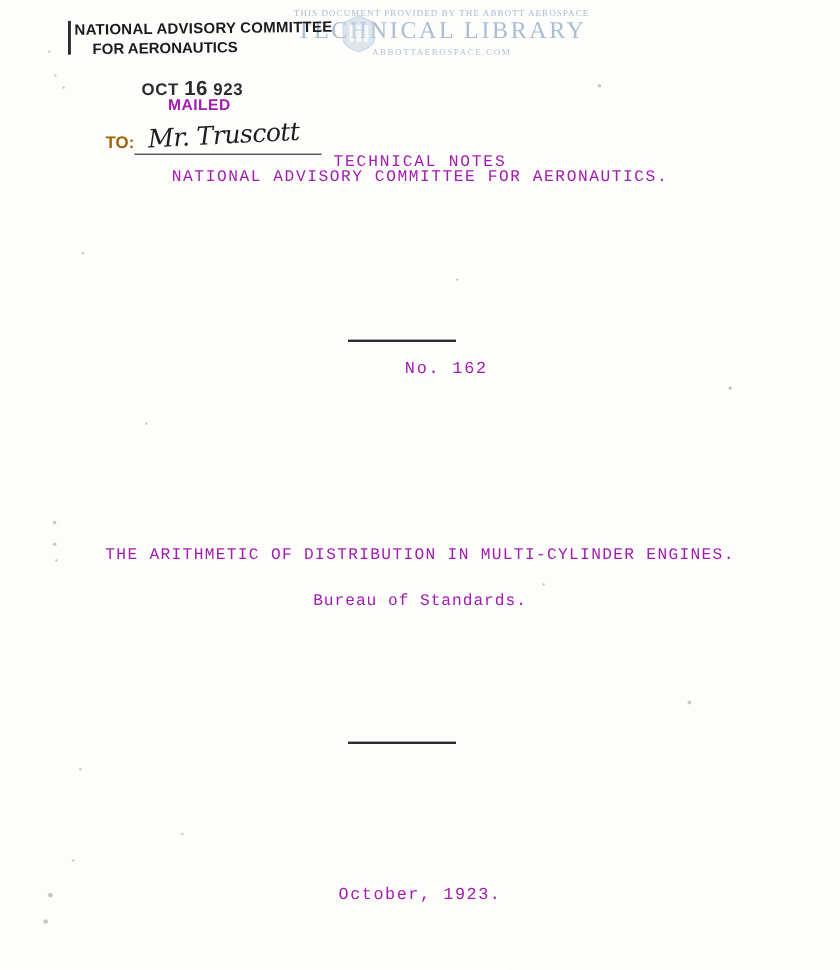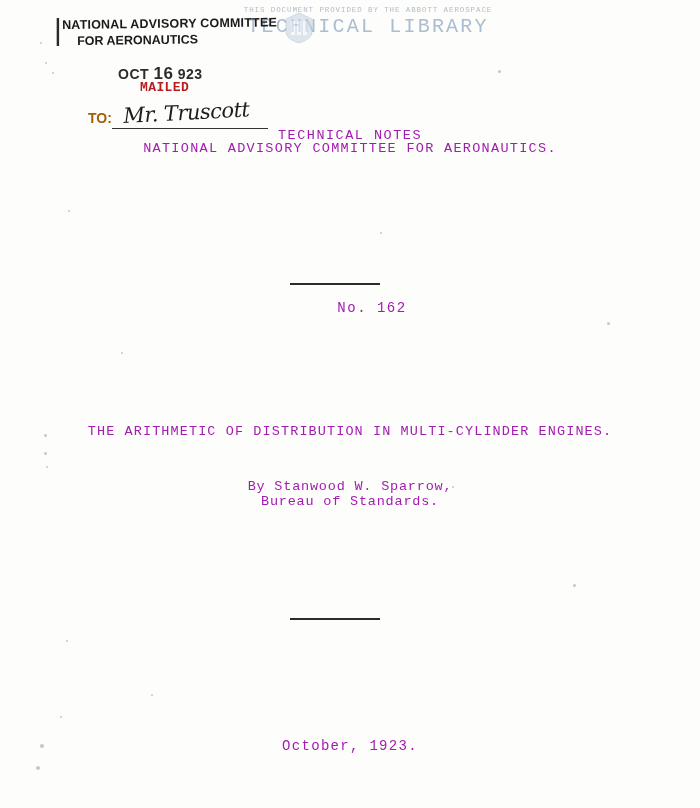--- a/index.html
+++ b/index.html
@@ -18,21 +18,21 @@
     background: #fdfdfb;
     overflow: hidden;
   }
 
   
   .wm {
     position: absolute;
     left: 0;
     right: 0;
     text-align: center;
-    font-family: Liberation Mono, monospace;
+    font-family: Liberation Serif, serif;
     color: #b9c6d6;
     user-select: none;
     padding-left: 36px;
   }
   .wm-top {
     top: 6px;
     font-size: 7.5px;
     letter-spacing: 0.9px;
     color: #aebccd;
   }
@@ -104,25 +104,25 @@
     text-align: center;
   }
   .stamp-date .daynum {
     font-size: 17px;
     font-weight: bold;
   }
   .stamp-mailed {
     position: absolute;
     left: 140px;
     top: 80px;
-    font-family: Liberation Mono, monospace;
+    font-family: Liberation Sans, sans-serif;
     font-size: 13px;
     font-weight: bold;
     letter-spacing: 0.4px;
-    color: #b91c1c;
+    color: #a21caf;
   }
   .stamp-to {
     position: absolute;
     left: 88px;
     top: 110px;
     font-family: "Liberation Sans", sans-serif;
     font-size: 14px;
     font-weight: bold;
     color: #a16207;
   }
@@ -177,21 +177,21 @@
     top: 283px;
     width: 90px;
   }
   .t-number {
     top: 300px;
     font-size: 14px;
     letter-spacing: 1.5px;
     padding-left: 44px;
   }
   .t-title {
-    top: 424px;
+    top: 456px;
     font-size: 13.5px;
     letter-spacing: 1.1px;
   }
   .t-author {
     top: 479px;
     font-size: 13.5px;
     letter-spacing: 0.8px;
   }
   .t-affil {
     top: 494px;
@@ -217,20 +217,21 @@
     opacity: .55;
   }
 </style>
 </head>
 <body>
 
 <div id="page">
 
   <div class="wm wm-top">THIS DOCUMENT PROVIDED BY THE  ABBOTT AEROSPACE</div>
   <div class="wm wm-main">TECHNICAL LIBRARY</div>
+  <div class="wm wm-sub">ABBOTTAEROSPACE.COM</div>
   <svg class="wm-logo" viewBox="0 0 30 32">
     <path d="M15 1 L28 7 L28 20 Q28 27 15 31 Q2 27 2 20 L2 7 Z" fill="#c3d2e2" stroke="#a9bcd0" stroke-width="1"></path>
     <rect x="7" y="9" width="4" height="14" fill="#ffffff" opacity="0.75"></rect>
     <rect x="13" y="9" width="4" height="14" fill="#ffffff" opacity="0.75"></rect>
     <rect x="19" y="9" width="4" height="14" fill="#ffffff" opacity="0.75"></rect>
   </svg>
 
   <div class="stamp">
     <span class="stamp-bracket">|</span>
     <div class="stamp-line1">NATIONAL ADVISORY COMMITTEE</div>
@@ -247,21 +248,20 @@
   <div class="handwriting">Mr. Truscott</div>
 
   <div class="centered t-technical-notes">TECHNICAL NOTES</div>
   <div class="centered t-committee">NATIONAL ADVISORY COMMITTEE FOR AERONAUTICS.</div>
 
   <div class="rule rule-1"></div>
 
   <div class="centered t-number">No. 162</div>
 
   <div class="centered t-title">THE ARITHMETIC OF DISTRIBUTION IN MULTI-CYLINDER ENGINES.</div>
-  <div class="centered t-author">By Stanwood W. Sparrow,</div>
   <div class="centered t-affil">Bureau of Standards.</div>
 
   <div class="rule rule-2"></div>
 
   <div class="centered t-date">October, 1923.</div>
 
   <div class="speck" style="left:40px;top:42px;width:2px;height:2px;"></div>
   <div class="speck" style="left:45px;top:62px;width:2px;height:2px;"></div>
   <div class="speck" style="left:52px;top:72px;width:2px;height:2px;"></div>
   <div class="speck" style="left:498px;top:70px;width:3px;height:3px;"></div>

